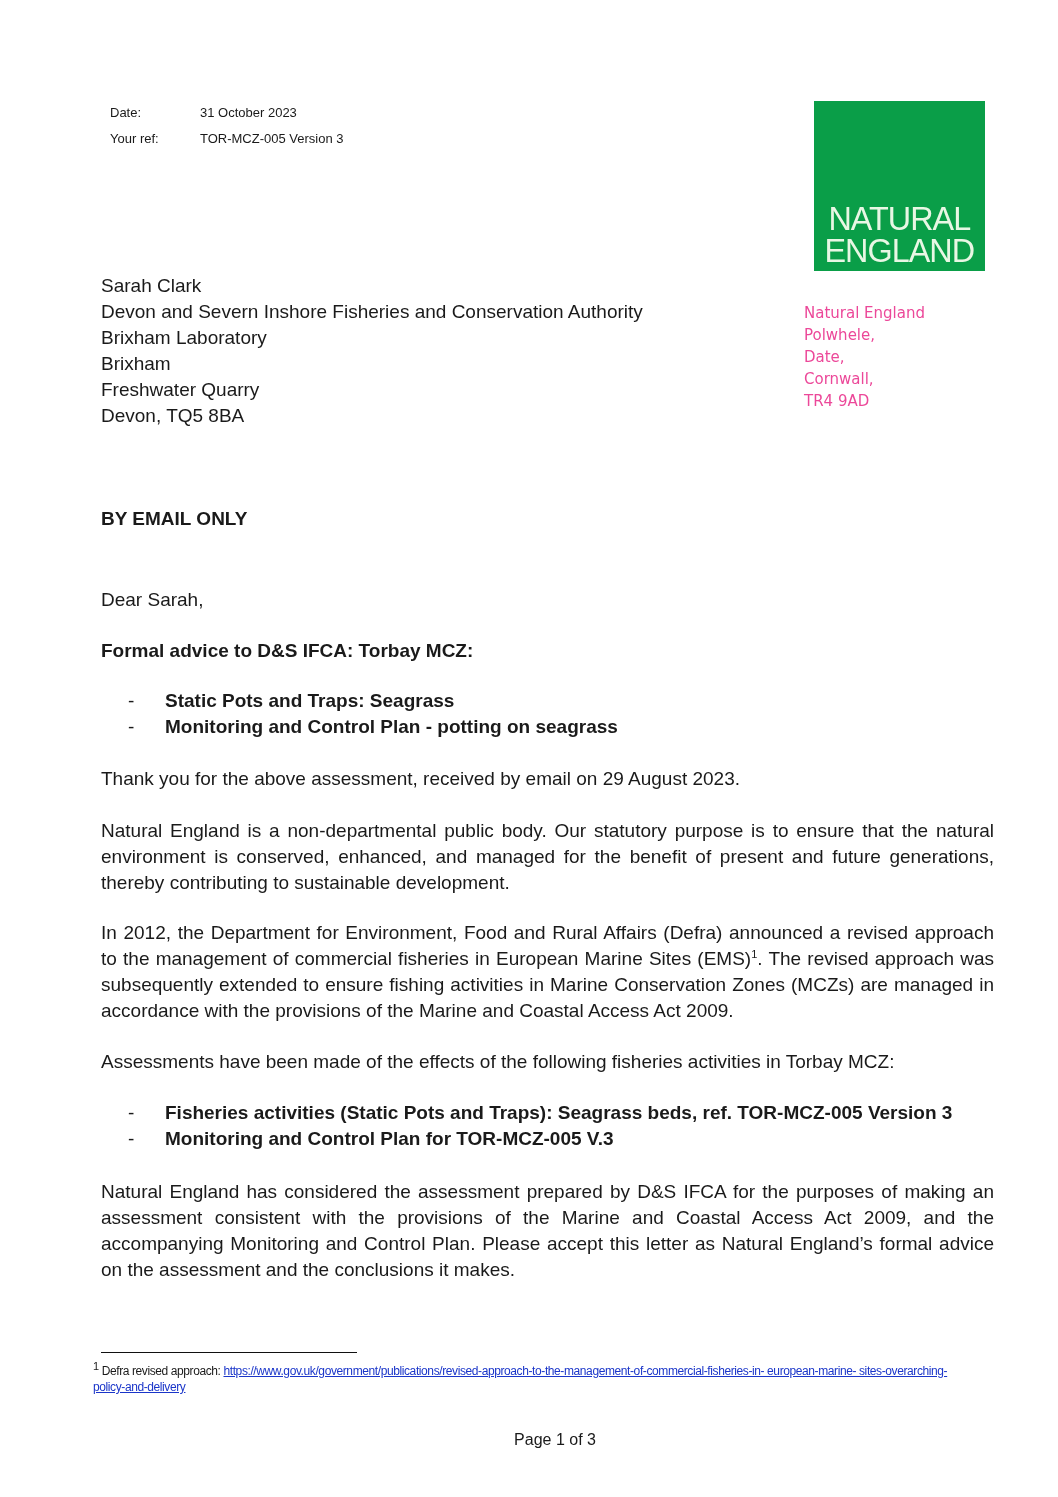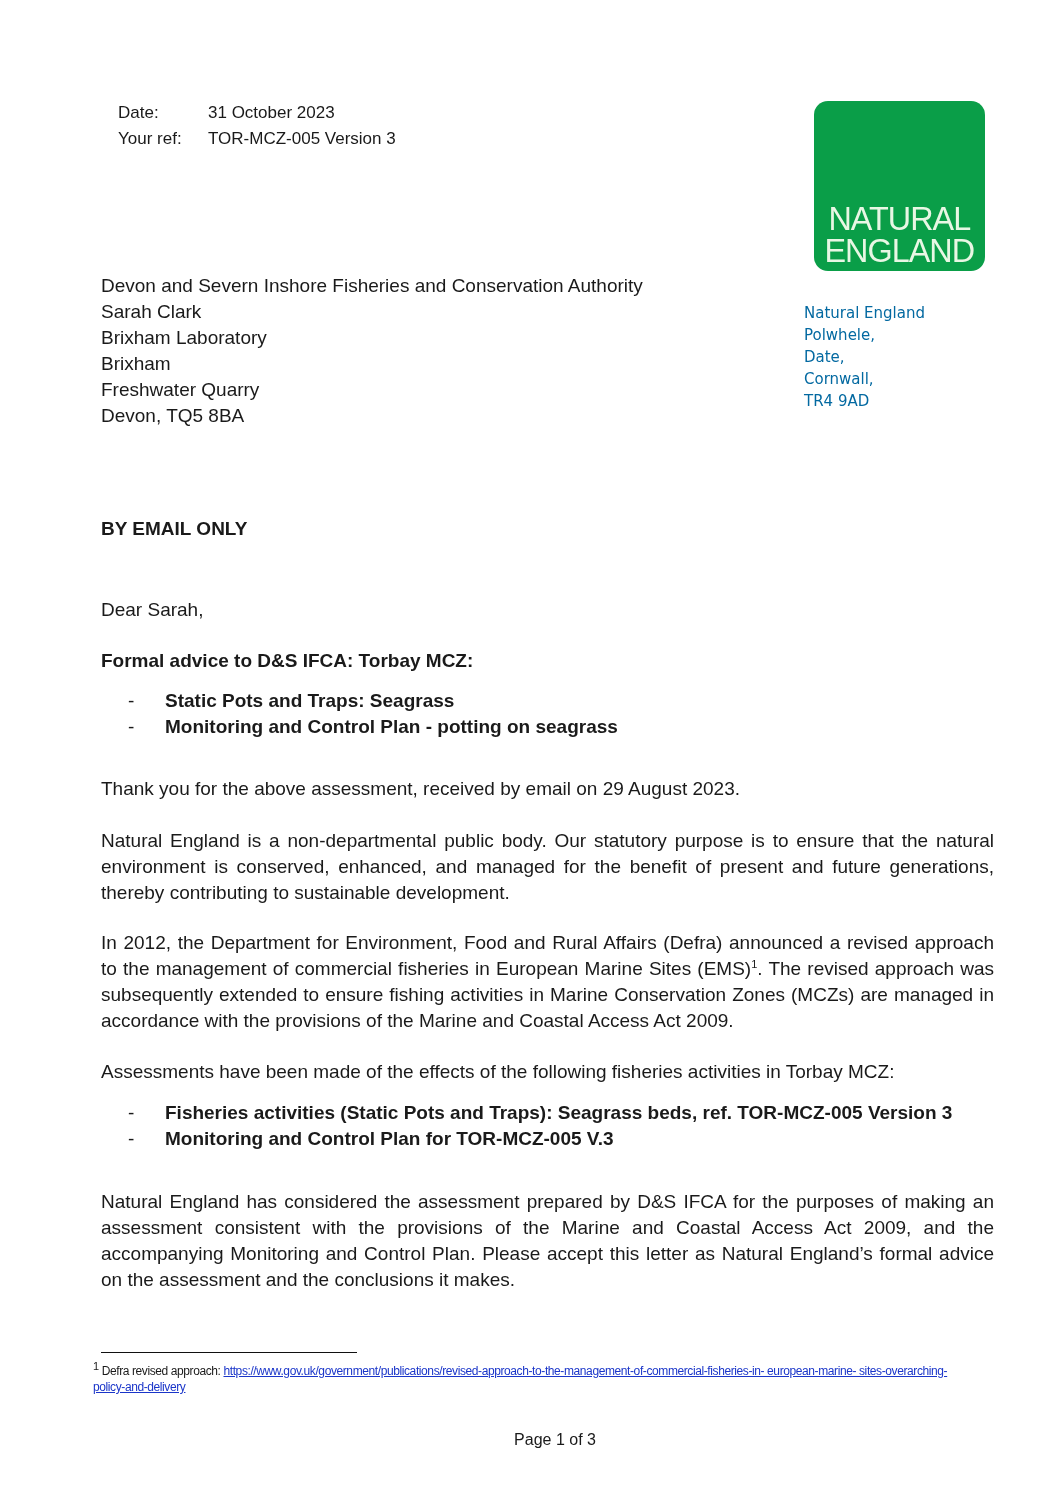--- a/index.html
+++ b/index.html
@@ -1,29 +1,29 @@
 <!DOCTYPE html>
 <html><head>
 <meta charset="utf-8">
 <style>
   html, body { margin: 0; padding: 0; background: #ffffff; }
   body { width: 1058px; height: 1497px; position: relative; overflow: hidden;
          font-family: "Liberation Sans", sans-serif; color: #1a1a1a; }
   .abs { position: absolute; }
-  .meta { left: 110px; top: 100px; font-size: 17px; line-height: 26px; margin-left: 8px; }
+  .meta { left: 110px; top: 100px; font-size: 13px; line-height: 26px; }
   .meta-row { display: flex; }
   .meta-label { width: 90px; }
   .logo { left: 814px; top: 101px; width: 171px; height: 170px; background: #0a9e48;
           display: flex; flex-direction: column; justify-content: flex-end; align-items: center;
-          padding-bottom: 4px; box-sizing: border-box; border-radius: 14px; }
+          padding-bottom: 4px; box-sizing: border-box; }
   .logo span { color: #e8f7e4; font-family: "Liberation Sans", sans-serif; font-size: 33px;
                line-height: 32px; letter-spacing: -1px; transform: scaleX(0.98); }
-  .ne-addr { left: 804px; top: 302px; font-family: "DejaVu Sans", sans-serif; font-size: 15px; line-height: 22px; color: #0369a1; }
+  .ne-addr { left: 804px; top: 302px; font-family: "DejaVu Sans", sans-serif; font-size: 15px; line-height: 22px; color: #ec4899; }
   .recip { left: 101px; top: 273px; font-size: 19px; line-height: 26px; }
-  .p { left: 101px; width: 893px; font-size: 19px; line-height: 26px; text-align: justify; margin-top: 10px; }
+  .p { left: 101px; width: 893px; font-size: 19px; line-height: 26px; text-align: justify; }
   .bold { font-weight: bold; }
   .bullets { left: 128px; font-size: 19px; line-height: 26px; font-weight: bold; }
   .bullet { display: flex; }
   .dash { width: 37px; font-weight: normal; }
   sup { font-size: 11px; line-height: 0; }
   .fn-rule { left: 101px; top: 1352px; width: 256px; height: 1px; background: #111; }
   .fn { left: 93px; top: 1363px; width: 880px; font-size: 12px; line-height: 16px; letter-spacing: -0.4px; }
   .fn a { color: #1a35c9; text-decoration: underline; }
   .pagenum { left: 0; width: 1110px; top: 1431px; text-align: center; font-size: 16px; }
 </style>
@@ -48,22 +48,22 @@
 
 <div class="abs ne-addr">
   <div>Natural England</div>
   <div>Polwhele,</div>
   <div>Date,</div>
   <div>Cornwall,</div>
   <div>TR4 9AD</div>
 </div>
 
 <div class="abs recip">
+  <div>Sarah Clark</div>
   <div>Devon and Severn Inshore Fisheries and Conservation Authority</div>
-  <div>Sarah Clark</div>
   <div>Brixham Laboratory</div>
   <div>Brixham</div>
   <div>Freshwater Quarry</div>
   <div>Devon, TQ5 8BA</div>
 </div>
 
 <div class="abs p bold" style="top:506px;">BY EMAIL ONLY</div>
 <div class="abs p" style="top:587px;">Dear Sarah,</div>
 <div class="abs p bold" style="top:638px;">Formal advice to D&amp;S IFCA: Torbay MCZ:</div>
 

